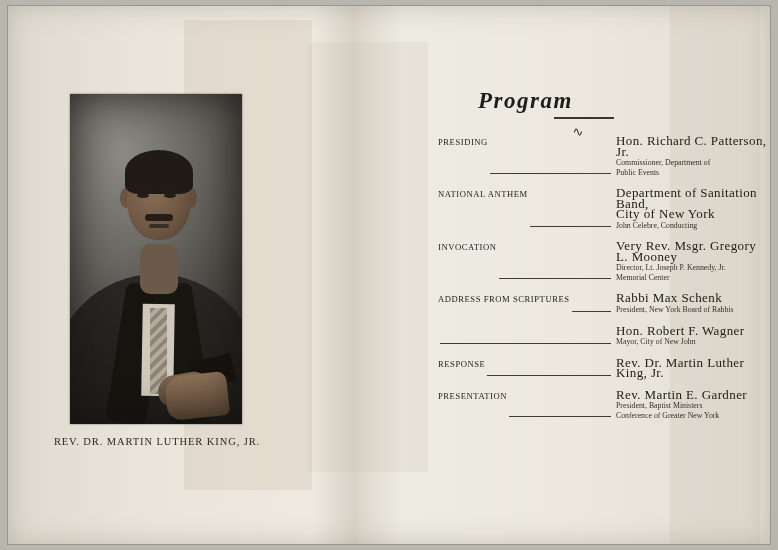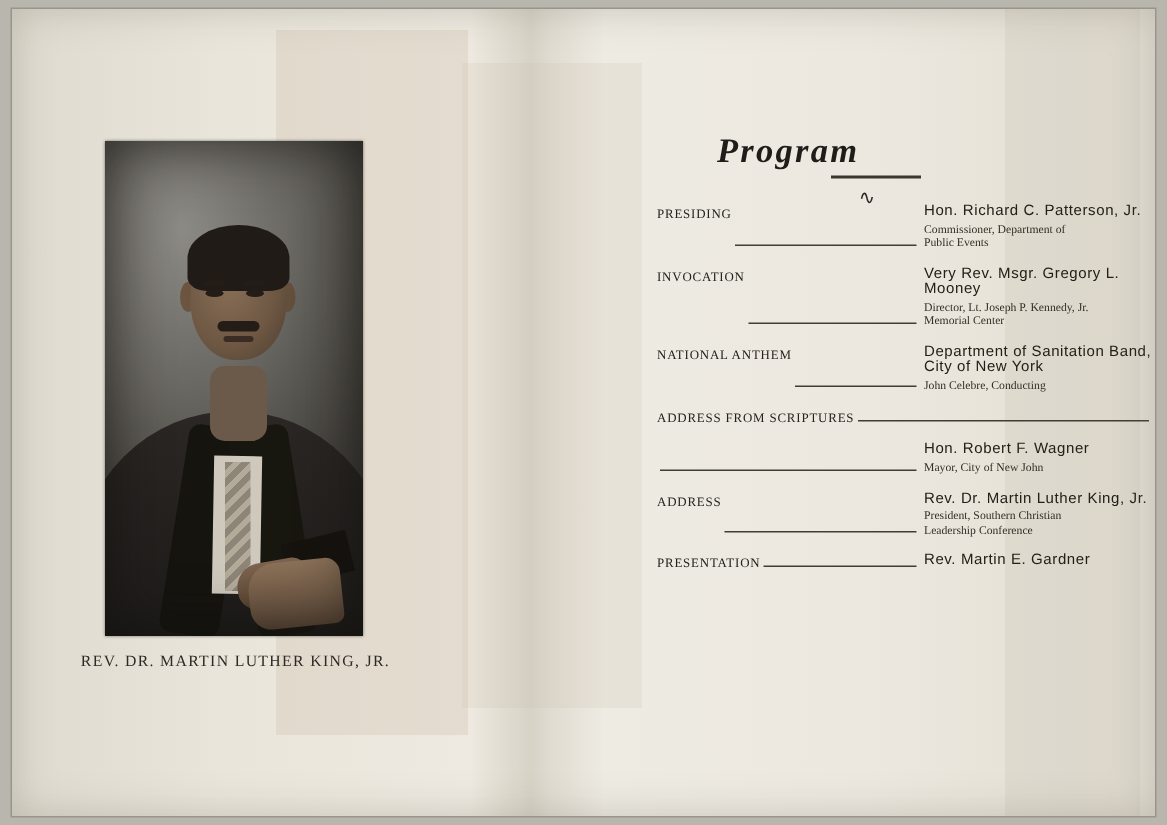--- a/index.html
+++ b/index.html
@@ -284,22 +284,22 @@
     border-bottom: 1px solid #403d36;
     margin: 0 2px 3px 2px;
     align-self: flex-end;
     height: 7px;
   }
   .entry-value {
     flex: 0 0 152px;
     padding-left: 3px;
   }
   .value-main {
-    font-family: Liberation Sans, sans-serif;
-    font-size: 10px;
+    font-family: Liberation Serif, serif;
+    font-size: 13px;
     letter-spacing: 0.4px;
     color: #222019;
     line-height: 10.5px;
     white-space: pre-line;
   }
   .value-sub {
     font-family: "Liberation Serif", serif;
     font-size: 7.8px;
     color: #332f28;
     line-height: 9.6px;
@@ -355,67 +355,71 @@
         <div class="entry-label">PRESIDING</div>
         <div class="leader"></div>
         <div class="entry-value">
           <div class="value-main">Hon. Richard C. Patterson, Jr.</div>
           <div class="value-sub">Commissioner, Department of
 Public Events</div>
         </div>
       </div>
 
       <div class="entry">
+        <div class="entry-label">NATIONAL ANTHEM</div>
+        <div class="leader"></div>
+        <div class="entry-value">
+          <div class="value-main">Department of Sanitation Band,
+City of New York</div>
+          <div class="value-sub">John Celebre, Conducting</div>
+        </div>
+      </div>
+
+      <div class="entry">
         <div class="entry-label">INVOCATION</div>
         <div class="leader"></div>
         <div class="entry-value">
           <div class="value-main">Very Rev. Msgr. Gregory L. Mooney</div>
           <div class="value-sub">Director, Lt. Joseph P. Kennedy, Jr.
 Memorial Center</div>
         </div>
       </div>
 
       <div class="entry">
-        <div class="entry-label">NATIONAL ANTHEM</div>
-        <div class="leader"></div>
-        <div class="entry-value">
-          <div class="value-main">Department of Sanitation Band,
-City of New York</div>
-          <div class="value-sub">John Celebre, Conducting</div>
-        </div>
-      </div>
-
-      <div class="entry">
         <div class="entry-label">ADDRESS FROM SCRIPTURES</div>
         <div class="leader"></div>
+        <div class="entry-value">
+          <div class="value-main">Rabbi Max Schenk</div>
+          <div class="value-sub">President, New York Board of Rabbis</div>
+        </div>
       </div>
 
       <div class="entry two-line-label">
         <div class="leader"></div>
         <div class="entry-value">
           <div class="value-main">Hon. Robert F. Wagner</div>
           <div class="value-sub">Mayor, City of New John</div>
         </div>
       </div>
 
       <div class="entry">
-        <div class="entry-label">ADDRESS</div>
+        <div class="entry-label">RESPONSE</div>
         <div class="leader"></div>
         <div class="entry-value">
           <div class="value-main">Rev. Dr. Martin Luther King, Jr.</div>
-          <div class="value-sub">President, Southern Christian
-Leadership Conference</div>
         </div>
       </div>
 
       <div class="entry">
         <div class="entry-label">PRESENTATION</div>
         <div class="leader"></div>
         <div class="entry-value">
           <div class="value-main">Rev. Martin E. Gardner</div>
+          <div class="value-sub">President, Baptist Ministers
+Conference of Greater New York</div>
         </div>
       </div>
 
     </div>
 
     <div class="edge-dark"></div>
   </div>
 </div>
 
 </body></html>

